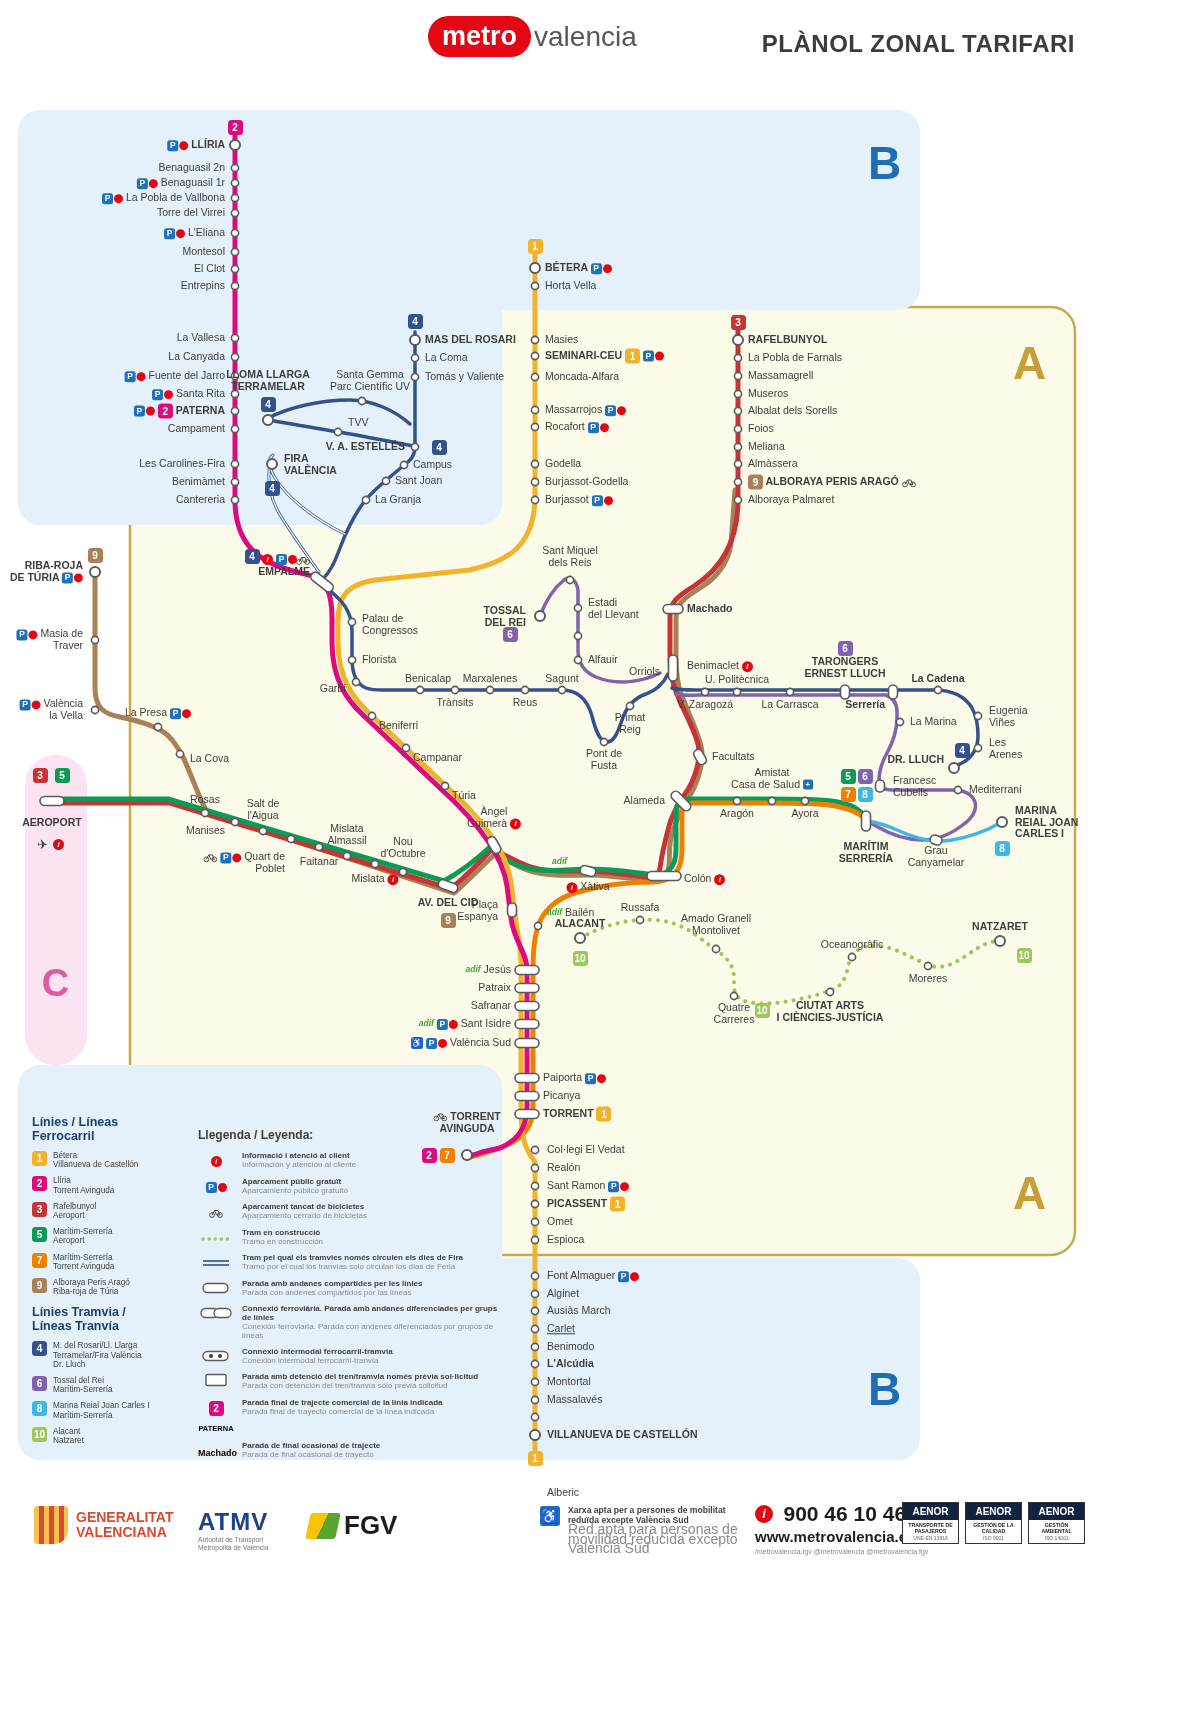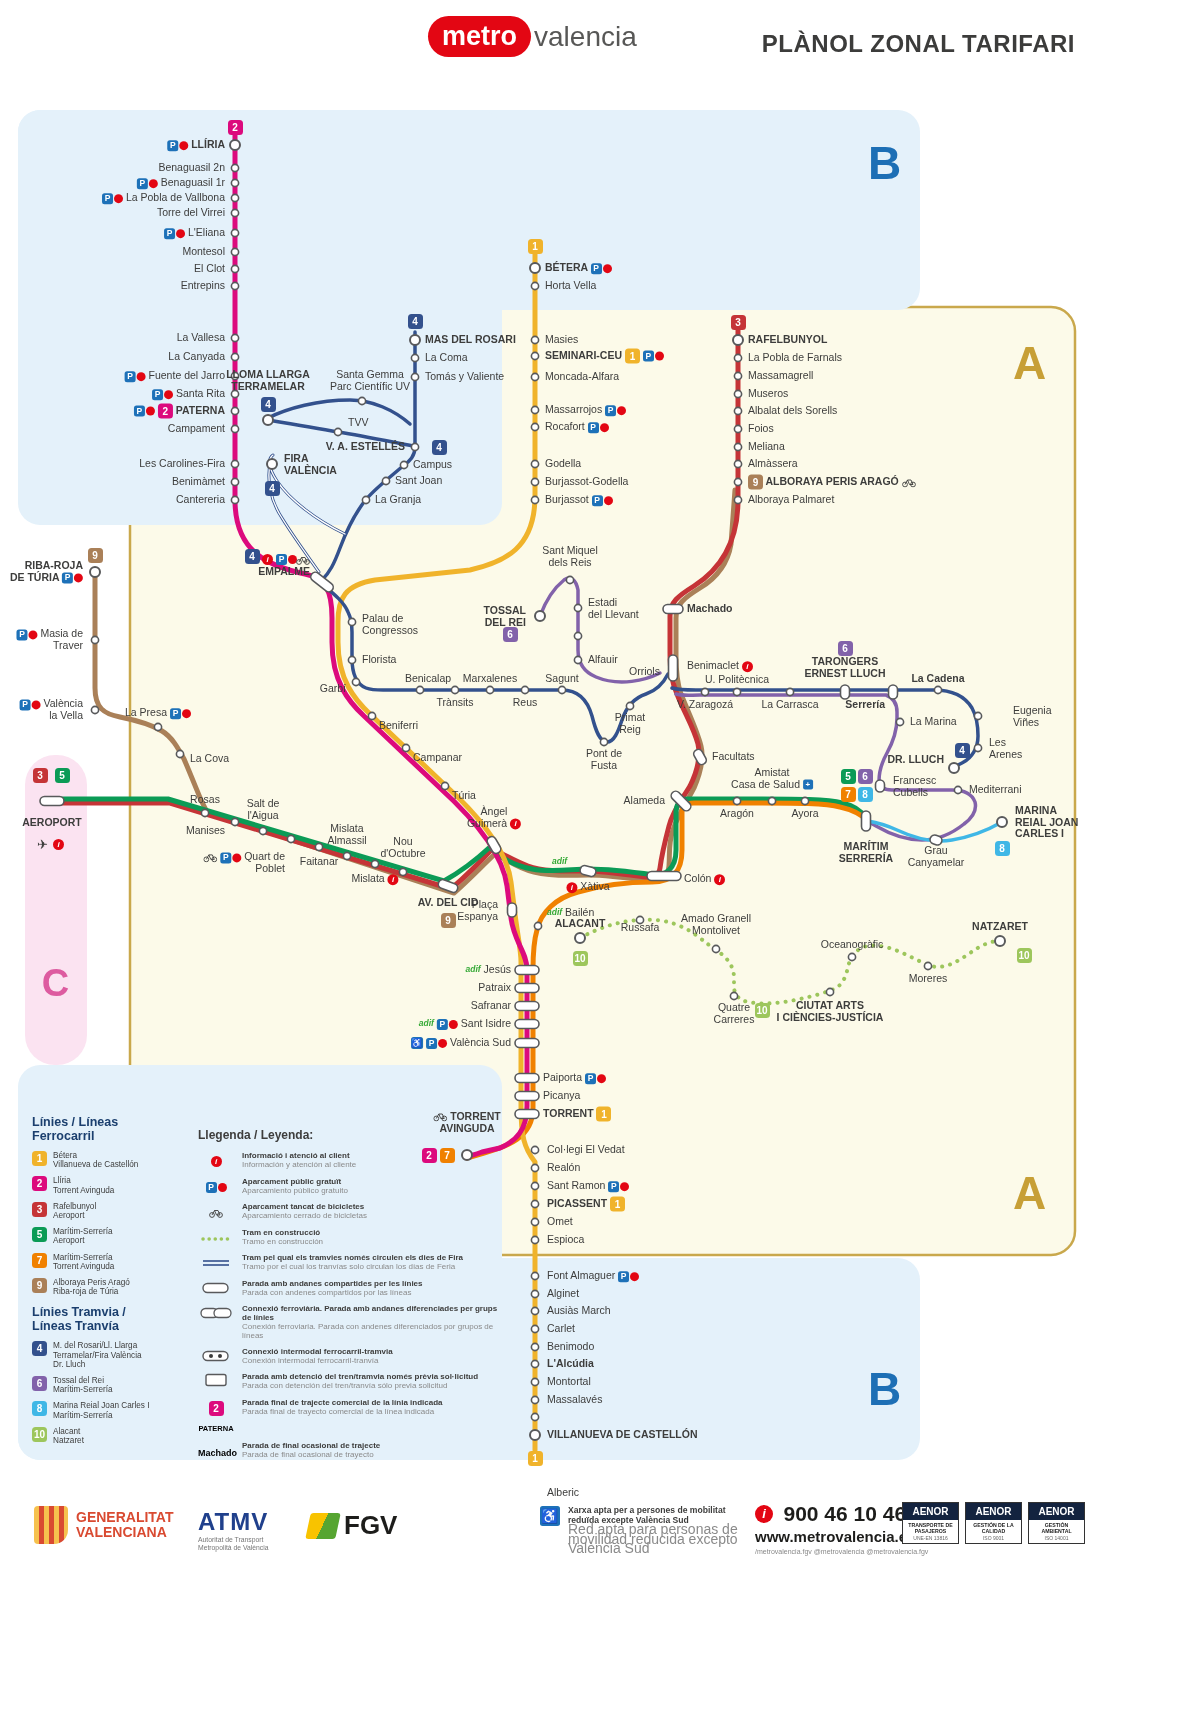--- a/index.html
+++ b/index.html
@@ -338,21 +338,21 @@
       <div class="slabel a-m" style="left: 604px; top: 759px;">Pont de<br>Fusta</div>
       <div class="slabel a-m" style="left: 630px; top: 723px;">Primat<br>Reig</div>
       <div class="slabel a-s" style="left: 687px; top: 666px;">Benimaclet <span class="icI">i</span></div>
       <div class="slabel a-m" style="left: 705px; top: 705px;">V. Zaragozá</div>
       <div class="slabel a-m" style="left: 737px; top: 680px;">U. Politècnica</div>
       <div class="slabel a-m" style="left: 790px; top: 705px;">La Carrasca</div>
       <div class="slabel a-m b" style="left: 845px; top: 667px;">TARONGERS<br>ERNEST LLUCH</div>
       <span class="bdg fbdg" style="left: 837.5px; top: 640.5px; background: rgb(130, 98, 170);">6</span>
       <div class="slabel a-e b" style="left: 885px; top: 705px;">Serrería</div>
       <div class="slabel a-m b" style="left: 938px; top: 679px;">La Cadena</div>
-      <div class="slabel a-s" style="left: 1013px; top: 716px;">Eugenia<br>Viñes</div>
+      <div class="slabel a-s" style="left: 989px; top: 716px;">Eugenia<br>Viñes</div>
       <div class="slabel a-s" style="left: 989px; top: 748px;">Les<br>Arenes</div>
       <div class="slabel a-e b" style="left: 944px; top: 760px;">DR. LLUCH</div>
       <span class="bdg fbdg" style="left: 954.5px; top: 742.5px; background: rgb(51, 81, 141);">4</span>
       <div class="slabel a-e b" style="left: 526px; top: 616px;">TOSSAL<br>DEL REI</div>
       <span class="bdg fbdg" style="left: 502.5px; top: 626.5px; background: rgb(130, 98, 170);">6</span>
       <div class="slabel a-m" style="left: 570px; top: 556px;">Sant Miquel<br>dels Reis</div>
       <div class="slabel a-s" style="left: 588px; top: 608px;">Estadi<br>del Llevant</div>
       <div class="slabel a-s" style="left: 588px; top: 672px; margin-left: 41px;">Orriols</div>
       <div class="slabel a-s" style="left: 588px; top: 660px;">Alfauir</div>
       <div class="slabel a-e b" style="left: 83px; top: 572px;">RIBA-ROJA<br>DE TÚRIA <span class="icP">P</span><span class="icRed"></span></div>
@@ -399,21 +399,21 @@
       <span class="bdg fbdg" style="left: 840.5px; top: 768.5px; background: rgb(11, 155, 86);">5</span>
       <span class="bdg fbdg" style="left: 857.5px; top: 768.5px; background: rgb(130, 98, 170);">6</span>
       <span class="bdg fbdg" style="left: 840.5px; top: 786.5px; background: rgb(240, 129, 0);">7</span>
       <span class="bdg fbdg" style="left: 857.5px; top: 786.5px; background: rgb(63, 183, 230);">8</span>
       <div class="slabel a-s" style="left: 969px; top: 790px;">Mediterrani</div>
       <div class="slabel a-m" style="left: 936px; top: 856px;">Grau<br>Canyamelar</div>
       <div class="slabel a-s b" style="left: 1015px; top: 822px;">MARINA<br>REIAL JOAN<br>CARLES I</div>
       <span class="bdg fbdg" style="left: 994.5px; top: 840.5px; background: rgb(63, 183, 230);">8</span>
       <div class="slabel a-m b" style="left: 580px; top: 924px;">ALACANT</div>
       <span class="bdg fbdg" style="left: 572.5px; top: 950.5px; background: rgb(157, 198, 92);">10</span>
-      <div class="slabel a-m" style="left: 640px; top: 908px; margin-top: 20px;">Russafa</div>
+      <div class="slabel a-m" style="left: 640px; top: 908px;">Russafa</div>
       <div class="slabel a-m" style="left: 716px; top: 924px;">Amado Granell<br>Montolivet</div>
       <div class="slabel a-m" style="left: 734px; top: 1013px;">Quatre<br>Carreres</div>
       <div class="slabel a-m b" style="left: 830px; top: 1011px;">CIUTAT ARTS<br>I CIÈNCIES-JUSTÍCIA</div>
       <span class="bdg fbdg" style="left: 754.5px; top: 1002.5px; background: rgb(157, 198, 92);">10</span>
       <div class="slabel a-m" style="left: 852px; top: 945px;">Oceanogràfic</div>
       <div class="slabel a-m" style="left: 928px; top: 979px;">Moreres</div>
       <div class="slabel a-m b" style="left: 1000px; top: 927px;">NATZARET</div>
       <span class="bdg fbdg" style="left: 1016.5px; top: 947.5px; background: rgb(157, 198, 92);">10</span>
       <div class="slabel a-e" style="left: 498px; top: 910px;">Plaça<br>Espanya</div>
       <div class="slabel a-s" style="left: 547px; top: 913px;"><span class="icAdif">adif</span> Bailén</div>
@@ -434,21 +434,21 @@
       <span class="bdg fbdg" style="left: 439.5px; top: 1147.5px; background: rgb(240, 129, 0);">7</span>
       <div class="slabel a-s" style="left: 547px; top: 1150px;">Col·legi El Vedat</div>
       <div class="slabel a-s" style="left: 547px; top: 1168px;">Realón</div>
       <div class="slabel a-s" style="left: 547px; top: 1186px;">Sant Ramon <span class="icP">P</span><span class="icRed"></span></div>
       <div class="slabel a-s b" style="left: 547px; top: 1204px;">PICASSENT <span class="bdg" style="background:#F0B32B">1</span></div>
       <div class="slabel a-s" style="left: 547px; top: 1222px;">Omet</div>
       <div class="slabel a-s" style="left: 547px; top: 1240px;">Espioca</div>
       <div class="slabel a-s" style="left: 547px; top: 1276px;">Font Almaguer <span class="icP">P</span><span class="icRed"></span></div>
       <div class="slabel a-s" style="left: 547px; top: 1294px;">Alginet</div>
       <div class="slabel a-s" style="left: 547px; top: 1311px;">Ausiàs March</div>
-      <div class="slabel a-s" style="left: 547px; top: 1329px;">Carlet</div>
+      <div class="slabel a-s" style="left: 547px; top: 1329px; text-decoration: underline;">Carlet</div>
       <div class="slabel a-s" style="left: 547px; top: 1347px;">Benimodo</div>
       <div class="slabel a-s b" style="left: 547px; top: 1364px;">L'Alcúdia</div>
       <div class="slabel a-s" style="left: 547px; top: 1382px;">Montortal</div>
       <div class="slabel a-s" style="left: 547px; top: 1400px;">Massalavés</div>
       <div class="slabel a-s" style="left: 547px; top: 1493px;">Alberic</div>
       <div class="slabel a-s b" style="left: 547px; top: 1435px;">VILLANUEVA DE CASTELLÓN</div>
       <span class="bdg fbdg" style="left: 527.5px; top: 1450.5px; background: rgb(240, 179, 43);">1</span>
     </div>
 
   <div class="lpanel">

